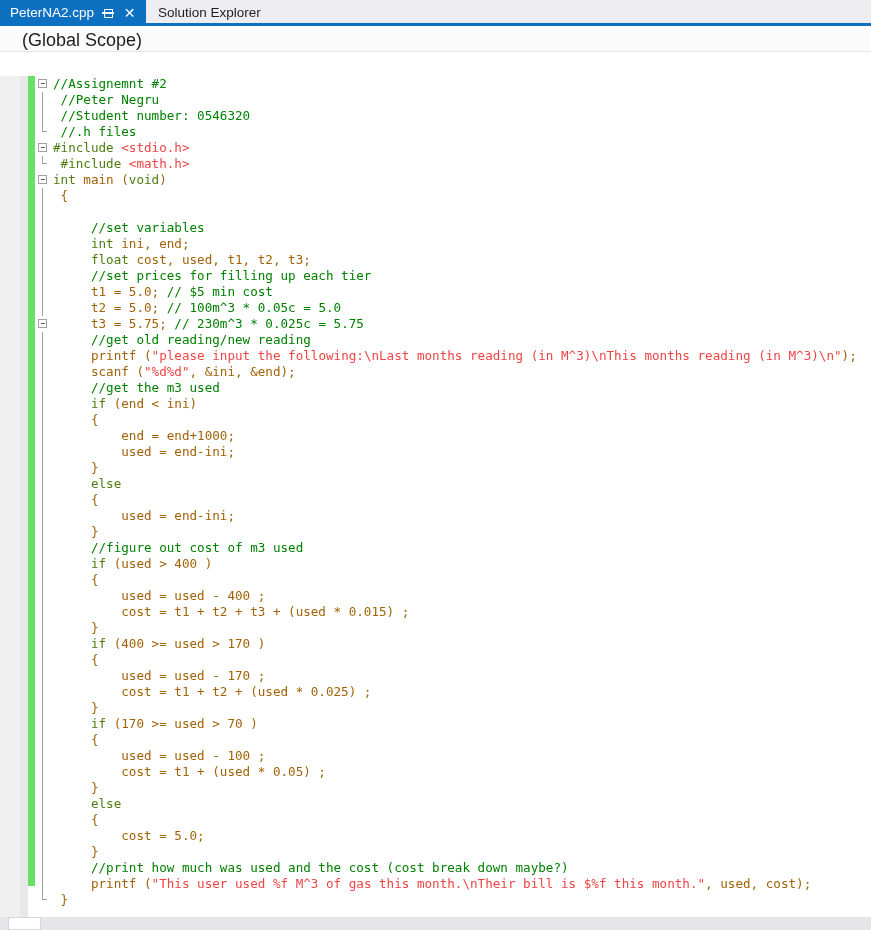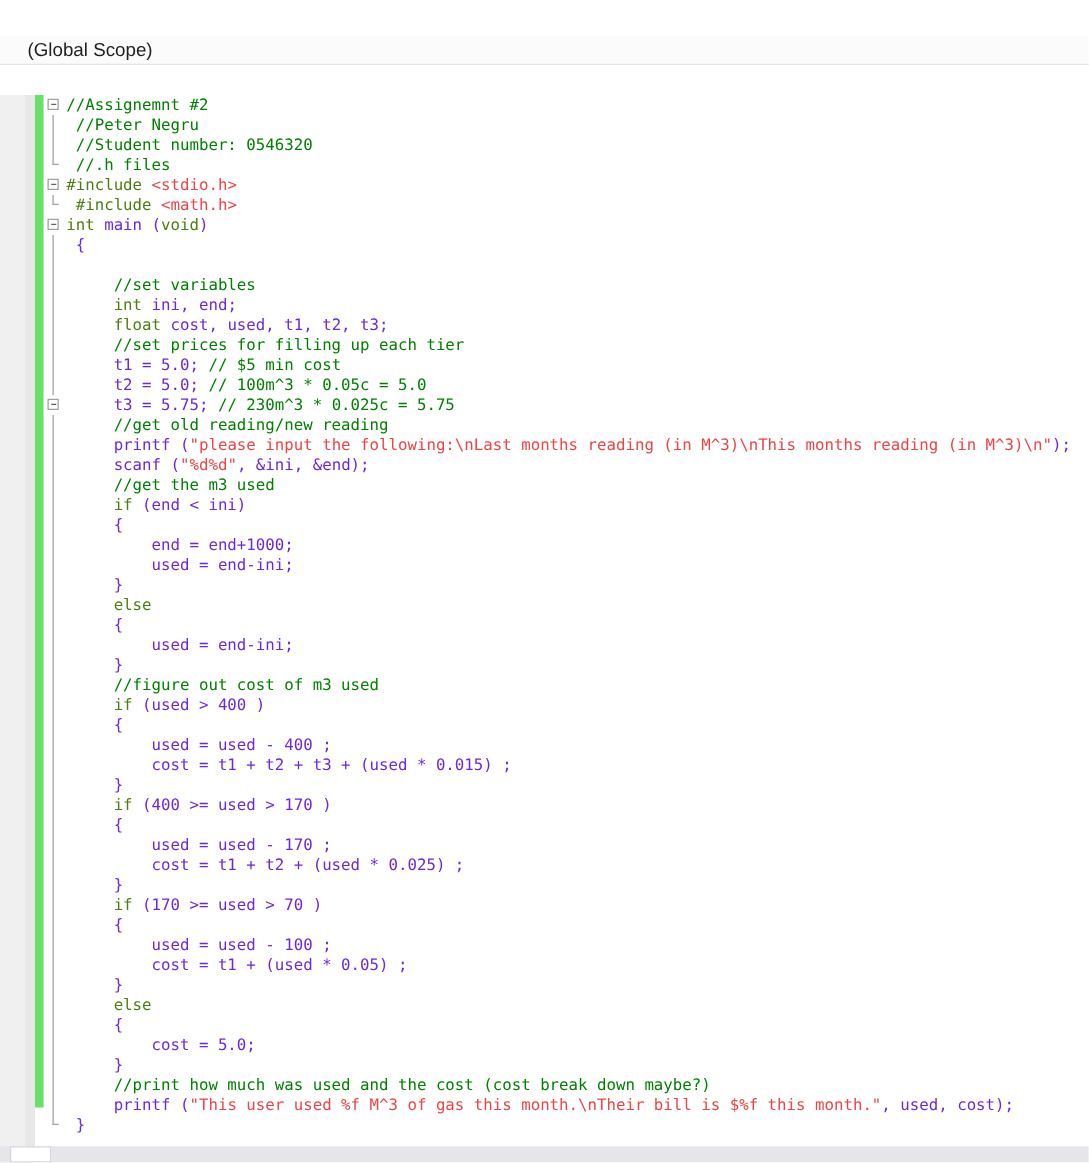--- a/index.html
+++ b/index.html
@@ -46,21 +46,21 @@
   .tab.inactive { background: transparent; color: #1e1e1e; padding-left: 12px; }
 
   
   .navbar {
     position: absolute; left: 0; top: 29px; width: 871px; height: 23px;
     background: #fbfbfc;
     border-bottom: 1px solid #e4e4e8;
     display: flex; align-items: center;
   }
   .scope-text {
-    font-size: 15px; color: #1e1e1e; padding-left: 22px; line-height: 23px;
+    font-size: 18px; color: #1e1e1e; padding-left: 22px; line-height: 23px;
   }
 
   
   .editor {
     position: absolute; left: 0; top: 52px; width: 871px; height: 865px;
     background: #ffffff; overflow: hidden; margin-top: 24px;
   }
   .outer-margin {
     position: absolute; left: 0; top: 0; width: 20px; height: 865px;
     background: #f0f0f0;
@@ -94,21 +94,21 @@
   .line {
     position: relative;
     height: 16px;
     line-height: 16px;
     white-space: pre;
     padding-left: 18px;
   }
   .cmt { color: #008000; }
   .kw  { color: #4d7c0f; }
   .str { color: #ef4444; }
-  .pln { color: #6d28d9; }
+  .pln { color: #a16207; }
 
   
   .fold-box {
     position: absolute; left: 3px; top: 3px;
     width: 9px; height: 9px;
     border: 1px solid #a0a0a0; background: #ffffff;
   }
   .fold-box::after {
     content: ""; position: absolute; left: 1.5px; top: 3px;
     width: 4px; height: 1px; background: #606060;
@@ -142,20 +142,37 @@
   .editor-bottom-left {
     position: absolute; left: 0; bottom: 13px; width: 20px; height: 4px;
     background: #f0f0f0;
   }
 </style>
 </head>
 <body>
 
 <div id="app">
 
+  <div class="tabstrip">
+
+    <div class="tab active">
+      <span class="tab-label">PeterNA2.cpp</span>
+      <span class="tab-icon">
+        <span class="pin-glyph"></span>
+      </span>
+      <span class="tab-icon">
+        <span class="close-glyph">✕</span>
+      </span>
+    </div>
+
+    <div class="tab inactive">
+      <span class="tab-label">Solution Explorer</span>
+    </div>
+
+  </div>
 
   <div class="navbar">
     <span class="scope-text">(Global Scope)</span>
   </div>
 
   <div class="editor">
     <div class="outer-margin"></div>
     <div class="sel-margin"></div>
     <div class="change-bar-gap"></div>
     <div class="change-bar"></div>

